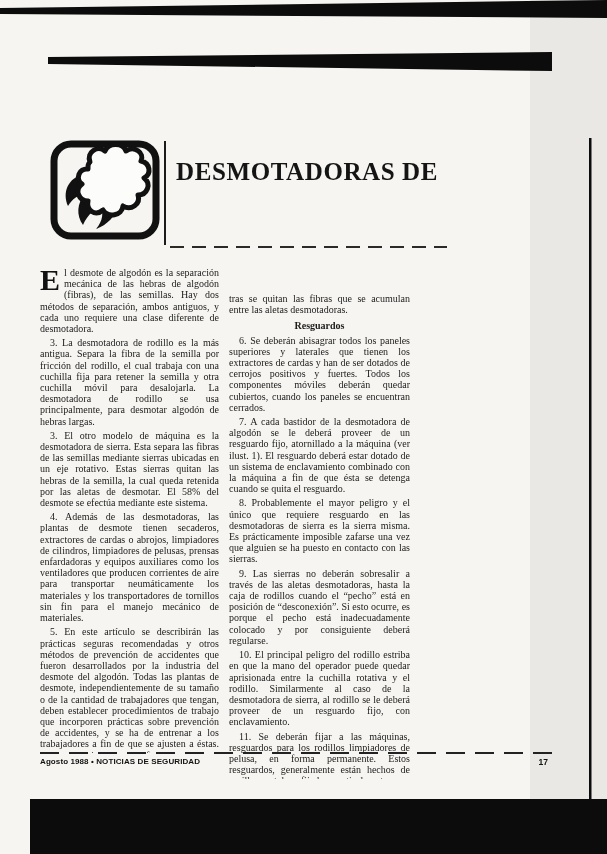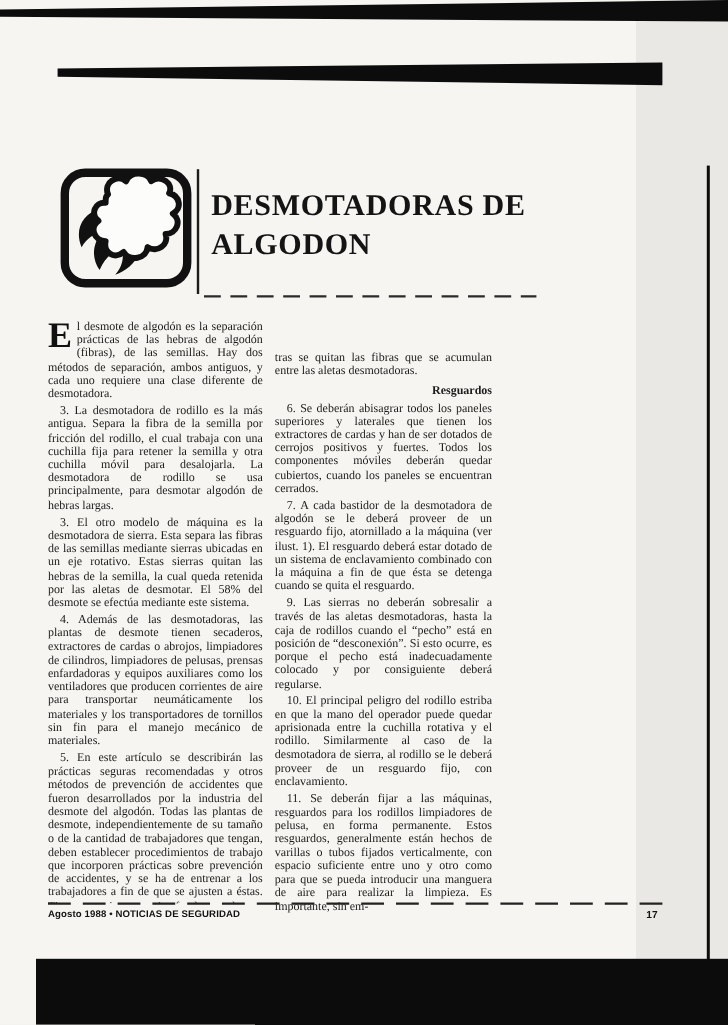--- a/index.html
+++ b/index.html
@@ -15,21 +15,21 @@
          font-weight:700;font-size:25px;line-height:33px;letter-spacing:0.6px;color:#141414;}
 
   
   .col{position:absolute;top:267px;height:486px;overflow:hidden;z-index:2;
        font-size:10px;line-height:11.2px;text-align:justify;hyphens:auto;-webkit-hyphens:auto;}
   .col1{left:40px;width:179px;}
   .col2{left:229px;width:181px;margin-top:26px;}
   .col p{margin:0 0 3px 0;}
   .col p.indent{text-indent:10px;}
   .dropcap{float:left;font-size:30px;line-height:23px;font-weight:700;padding:1px 4px 0 0;color:#111;}
-  .sec-heading{font-weight:700;font-size:10px;margin:5px 0 3px 0;text-align:right;}
+  .sec-heading{font-weight:700;font-size:10px;margin:5px 0 3px 0;text-align:center;}
 
   
   .footer-left{position:absolute;left:40px;top:757px;z-index:2;
                font-family:"Liberation Sans","DejaVu Sans",sans-serif;
                font-weight:700;font-size:8px;letter-spacing:0.1px;color:#131313;}
   .footer-page{position:absolute;left:518px;top:757px;width:30px;text-align:right;z-index:2;
                font-family:"Liberation Sans","DejaVu Sans",sans-serif;
                font-weight:700;font-size:8.5px;color:#131313;}
 </style>
 </head>
@@ -48,36 +48,36 @@
 
   <svg class="logo" viewBox="0 0 110 100">
     <rect x="4" y="4" width="102" height="92" rx="17" fill="#f6f5f1" stroke="#111" stroke-width="7"></rect>
     <path d="M34,34 C18,38 12,52 18,66 C23,58 28,55 35,54 C27,63 26,75 33,85 C38,74 45,68 53,66 C47,57 43,45 45,36 Z" fill="#111"></path>
     <path d="M50,64 C54,72 53,81 46,89 C57,85 66,76 68,66 Z" fill="#111"></path>
     <path d="M40,22 C36,12 48,5 55,11 C59,2 73,3 76,11 C84,5 95,13 91,21 C100,23 102,34 94,38 C102,44 97,55 88,55 C91,64 81,71 73,66 C72,76 58,78 53,70 C45,77 36,70 38,61 C29,61 24,50 32,44 C25,39 29,28 38,29 C38,25 38,24 40,22 Z" fill="#fcfcfa" stroke="#111" stroke-width="5" stroke-linejoin="round"></path>
   </svg>
   <div class="divider-v"></div>
   <div class="title">
     <div>DESMOTADORAS DE</div>
-    <div>ALGODON</div>
   </div>
 
   <div class="col col1">
-    <p><span class="dropcap">E</span><span>l desmote de algodón es la separación prácticas de las hebras de algodón (fibras), de las semillas. Hay dos métodos de separación, ambos antiguos, y cada uno requiere una clase diferente de desmotadora.</span></p>
+    <p><span class="dropcap">E</span><span>l desmote de algodón es la separación mecánica de las hebras de algodón (fibras), de las semillas. Hay dos métodos de separación, ambos antiguos, y cada uno requiere una clase diferente de desmotadora.</span></p>
     <p class="indent">3. La desmotadora de rodillo es la más antigua. Separa la fibra de la semilla por fricción del rodillo, el cual trabaja con una cuchilla fija para retener la semilla y otra cuchilla móvil para desalojarla. La desmotadora de rodillo se usa principalmente, para desmotar algodón de hebras largas.</p>
     <p class="indent">3. El otro modelo de máquina es la desmotadora de sierra. Esta separa las fibras de las semillas mediante sierras ubicadas en un eje rotativo. Estas sierras quitan las hebras de la semilla, la cual queda retenida por las aletas de desmotar. El 58% del desmote se efectúa mediante este sistema.</p>
     <p class="indent">4. Además de las desmotadoras, las plantas de desmote tienen secaderos, extractores de cardas o abrojos, limpiadores de cilindros, limpiadores de pelusas, prensas enfardadoras y equipos auxiliares como los ventiladores que producen corrientes de aire para transportar neumáticamente los materiales y los transportadores de tornillos sin fin para el manejo mecánico de materiales.</p>
     <p class="indent">5. En este artículo se describirán las prácticas seguras recomendadas y otros métodos de prevención de accidentes que fueron desarrollados por la industria del desmote del algodón. Todas las plantas de desmote, independientemente de su tamaño o de la cantidad de trabajadores que tengan, deben establecer procedimientos de trabajo que incorporen prácticas sobre prevención de accidentes, y se ha de entrenar a los trabajadores a fin de que se ajusten a éstas. Tiene una importancia fundamental, por ejemplo, hacer hincapié en la práctica consistente en exigir que se detenga totalmente la máquina mien-</p>
   </div>
 
   <div class="col col2">
     <p>tras se quitan las fibras que se acumulan entre las aletas desmotadoras.</p>
     <div class="sec-heading">Resguardos</div>
     <p class="indent">6. Se deberán abisagrar todos los paneles superiores y laterales que tienen los extractores de cardas y han de ser dotados de cerrojos positivos y fuertes. Todos los componentes móviles deberán quedar cubiertos, cuando los paneles se encuentran cerrados.</p>
     <p class="indent">7. A cada bastidor de la desmotadora de algodón se le deberá proveer de un resguardo fijo, atornillado a la máquina (ver ilust. 1). El resguardo deberá estar dotado de un sistema de enclavamiento combinado con la máquina a fin de que ésta se detenga cuando se quita el resguardo.</p>
+    <p class="indent">8. Probablemente el mayor peligro y el único que requiere resguardo en las desmotadoras de sierra es la sierra misma. Es prácticamente imposible zafarse una vez que alguien se ha puesto en contacto con las sierras.</p>
     <p class="indent">9. Las sierras no deberán sobresalir a través de las aletas desmotadoras, hasta la caja de rodillos cuando el “pecho” está en posición de “desconexión”. Si esto ocurre, es porque el pecho está inadecuadamente colocado y por consiguiente deberá regularse.</p>
     <p class="indent">10. El principal peligro del rodillo estriba en que la mano del operador puede quedar aprisionada entre la cuchilla rotativa y el rodillo. Similarmente al caso de la desmotadora de sierra, al rodillo se le deberá proveer de un resguardo fijo, con enclavamiento.</p>
     <p class="indent">11. Se deberán fijar a las máquinas, resguardos para los rodillos limpiadores de pelusa, en forma permanente. Estos resguardos, generalmente están hechos de varillas o tubos fijados verticalmente, con espacio suficiente entre uno y otro como para que se pueda introducir una manguera de aire para realizar la limpieza. Es importante, sin em-</p>
   </div>
 
   <div class="footer-left">Agosto 1988 • NOTICIAS DE SEGURIDAD</div>
   <div class="footer-page">17</div>
 
 </div>
 

